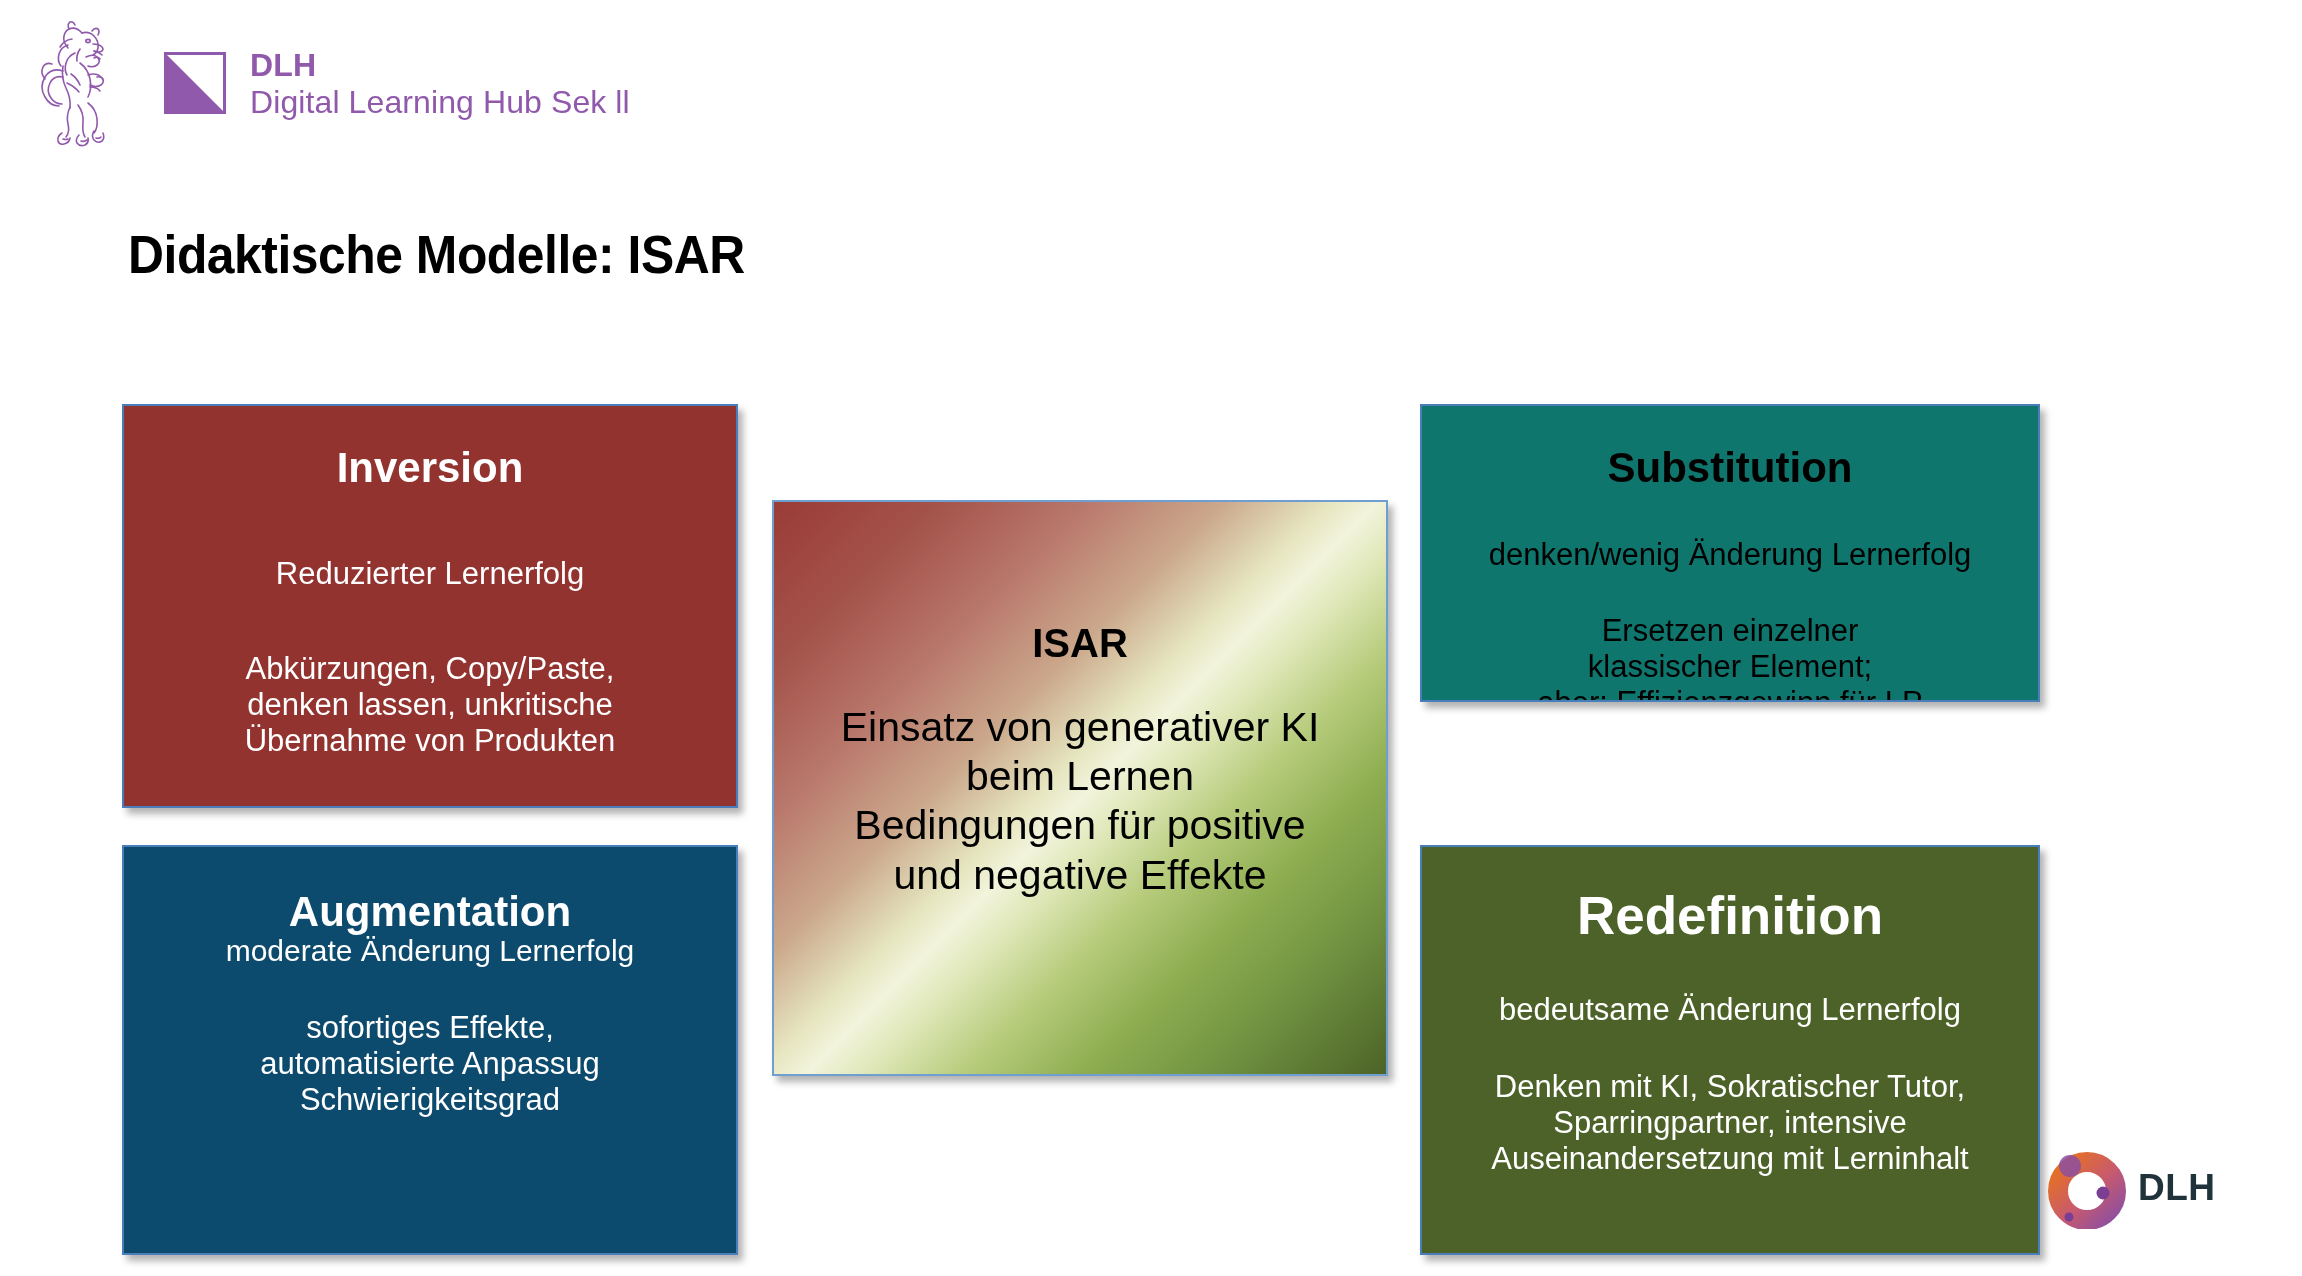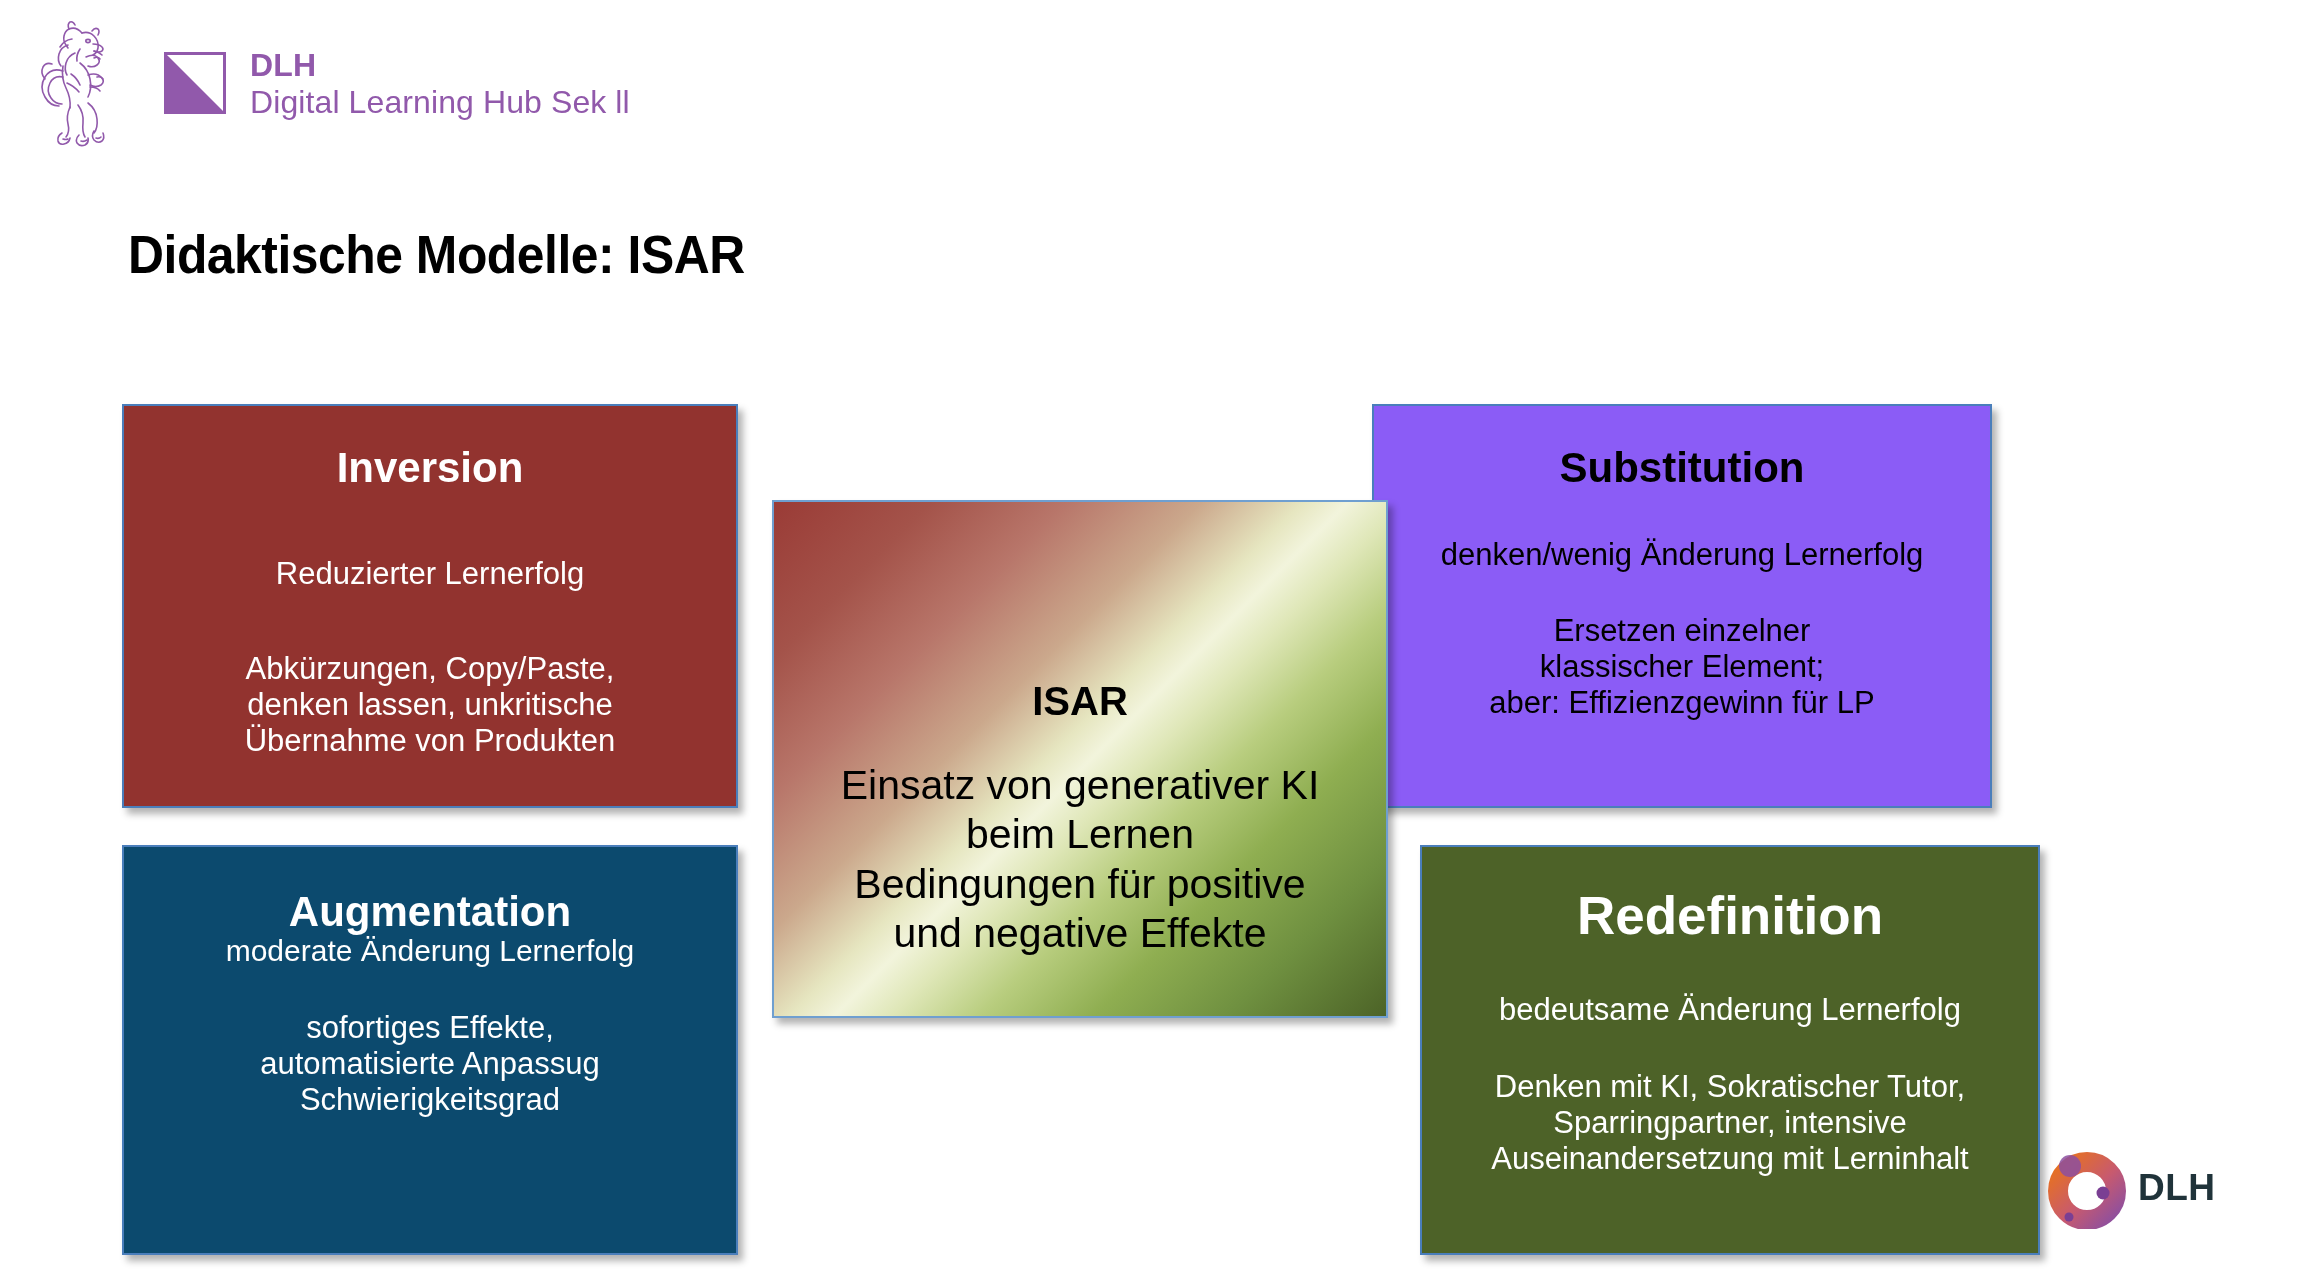--- a/index.html
+++ b/index.html
@@ -101,57 +101,56 @@
     left: 122px; top: 845px; width: 616px; height: 410px;
     background: #0c4a6e;
     color: #ffffff;
   }
   #card-augmentation .card-title { font-size: 42px; margin-top: 43px; }
   #card-augmentation .line-effect { font-size: 30px; }
   #card-augmentation .line-detail { font-size: 31px; margin-top: 41px; }
 
   
   #card-substitution {
-    left: 1372px; top: 404px; width: 620px; height: 404px;
-    background: #8b5cf6;
+    left: 1420px; top: 404px; width: 620px; height: 298px;
+    background: #0f766e;
     color: #000000;
   }
   #card-substitution .card-title { font-size: 42px; margin-top: 40px; }
   #card-substitution .line-effect { font-size: 31px; margin-top: 47px; }
   #card-substitution .line-detail { font-size: 31px; margin-top: 40px; }
 
   
   #card-redefinition {
     left: 1420px; top: 845px; width: 620px; height: 410px;
     background: #4d6228;
     color: #ffffff;
   }
   #card-redefinition .card-title { font-size: 53px; margin-top: 41px; }
   #card-redefinition .line-effect { font-size: 31px; margin-top: 48px; }
   #card-redefinition .line-detail { font-size: 31px; margin-top: 41px; }
 
   
   #card-isar {
-    left: 772px; top: 500px; width: 616px; height: 518px;
+    left: 772px; top: 500px; width: 616px; height: 576px;
     border: 2px solid #6f9fd0;
     background:
       linear-gradient(135deg,
         #9a3b36 0%,
         #a4534a 14%,
         #b8766a 26%,
         #cba88c 38%,
         #e6e6c0 47%,
         #f2f4dc 51%,
         #dfe7b8 56%,
         #b8cd7e 64%,
         #8fae51 74%,
         #6f9040 86%,
         #4c6327 100%);
     color: #000000;
-    justify-content: center;
   }
   #card-isar .card-title { font-size: 40px; margin-top: 120px; }
   #card-isar .isar-body {
     font-size: 41px;
     line-height: 1.20;
     margin-top: 39px;
     padding: 0 14px;
   }
 
   

